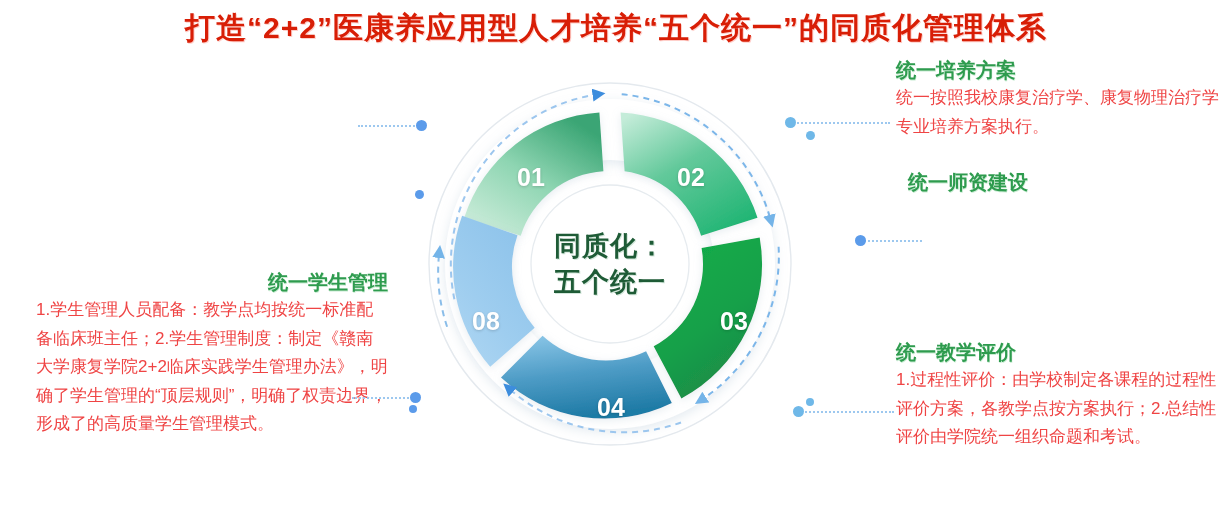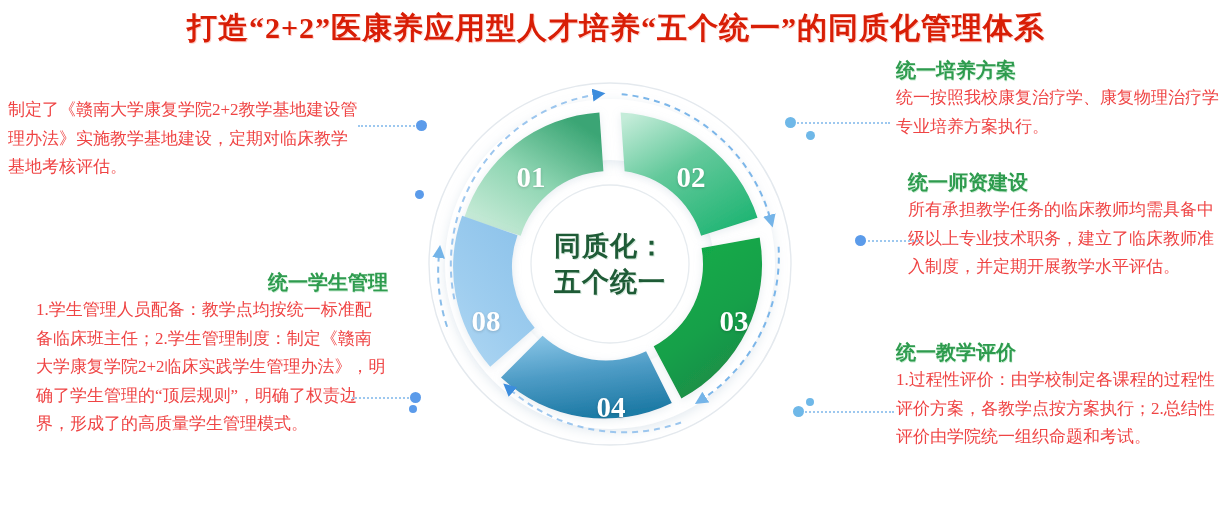--- a/index.html
+++ b/index.html
@@ -6,21 +6,20 @@
   html, body {
     width: 1232px; height: 518px;
     background: #ffffff;
     font-family: "Liberation Sans", "DejaVu Sans", sans-serif;
     overflow: hidden;
   }
   #page {
     position: relative;
     width: 1188px; height: 518px;
     background: #ffffff;
-    font-family: Liberation Serif, serif;
   }
 
   
   #title {
     position: absolute;
     top: 8px; left: 0; width: 1232px;
     text-align: center;
     font-size: 30px;
     font-weight: bold;
     color: #d81e06;
@@ -102,21 +101,21 @@
     color: #1e5b36;
     line-height: 36px;
     letter-spacing: 1px;
     white-space: nowrap;
     text-shadow: 1px 1px 0 rgba(170,210,185,0.5);
   }
 
   
   .seg-num {
     position: absolute;
-    font-size: 29px;
+    font-size: 25px;
     font-weight: bold;
     color: #ffffff;
     text-shadow: 0 1px 3px rgba(0,0,0,0.18);
     transform: translate(-50%, -50%);
     pointer-events: none;
   }
 
   
   .deco-dot {
     position: absolute;
@@ -125,36 +124,34 @@
   }
 </style>
 </head>
 <body>
 
 <div id="page">
 
   <div id="title">打造“2+2”医康养应用型人才培养“五个统一”的同质化管理体系</div>
 
   <div class="block align-right" id="blk-base">
-    <div class="body">制定了《赣南大学康复学院2+2教学基地建设管理办法》实施教学基地建设，定期对临床教学基地考核评估。</div>
   </div>
 
   <div class="block align-right" id="blk-student">
     <div class="heading">统一学生管理</div>
     <div class="body">1.学生管理人员配备：教学点均按统一标准配备临床班主任；2.学生管理制度：制定《赣南大学康复学院2+2临床实践学生管理办法》，明确了学生管理的“顶层规则”，明确了权责边界，形成了的高质量学生管理模式。</div>
   </div>
 
   <div class="block align-left" id="blk-plan">
     <div class="heading">统一培养方案</div>
     <div class="body">统一按照我校康复治疗学、康复物理治疗学专业培养方案执行。</div>
   </div>
 
   <div class="block align-left" id="blk-faculty">
     <div class="heading">统一师资建设</div>
-    <div class="body">所有承担教学任务的临床教师均需具备中级以上专业技术职务，建立了临床教师准入制度，并定期开展教学水平评估。</div>
   </div>
 
   <div class="block align-left" id="blk-eval">
     <div class="heading">统一教学评价</div>
     <div class="body">1.过程性评价：由学校制定各课程的过程性评价方案，各教学点按方案执行；2.总结性评价由学院统一组织命题和考试。</div>
   </div>
 
   <div class="conn left c-mid" id="conn-1">
     <span class="line"></span>
     <span class="dot"></span>

